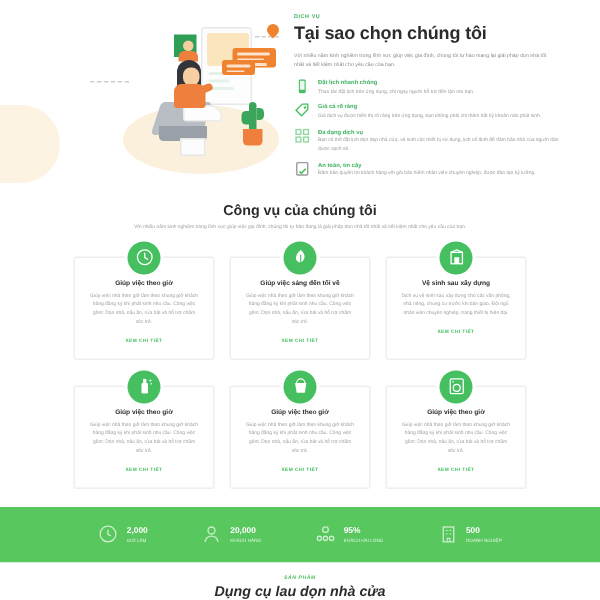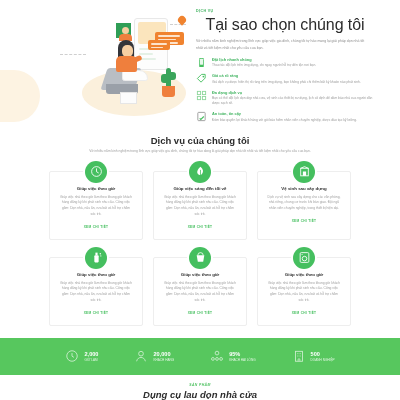--- a/index.html
+++ b/index.html
@@ -118,22 +118,22 @@
     background: #3aa55b; border-radius: 0 3px 3px 0;
   }
 
   
   .hero-right { position: absolute; left: 196px; top: 9px; width: 178px; }
   .eyebrow {
     font-size: 3.6px; font-weight: 700; color: #3fb35f;
     letter-spacing: .4px; text-transform: uppercase; margin-bottom: 3px;
   }
   .hero-title {
-    font-size: 16px; font-weight: 400; color: #2b2b2b;
-    letter-spacing: -.1px; line-height: 1.15; margin-bottom: 4px; text-align: center;
+    font-size: 12px; font-weight: 700; color: #2b2b2b;
+    letter-spacing: -.1px; line-height: 1.15; margin-bottom: 4px;
   }
   .hero-sub {
     font-size: 3.5px; color: #8d8d8d; line-height: 1.75; margin-bottom: 6px;
     width: 170px;
   }
   .feat-list { display: flex; flex-direction: column; gap: 4.5px; }
   .feat { display: flex; gap: 5px; align-items: flex-start; }
   .feat-ic {
     width: 11px; height: 11px; flex: 0 0 11px; position: relative;
     display: flex; align-items: center; justify-content: center;
@@ -311,21 +311,21 @@
             <div class="feat-t">An toàn, tin cậy</div>
             <div class="feat-d">Đảm bảo quyền lợi khách hàng với gói bảo hiểm nhân viên chuyên nghiệp, được đào tạo kỹ lưỡng.</div>
           </div>
         </div>
 
       </div>
     </div>
   </div>
 
   <div class="services">
-    <div class="sec-title">Dịch vụ của chúng tôi</div>
+    <div class="sec-title">Công vụ của chúng tôi</div>
     <div class="sec-sub">Với nhiều năm kinh nghiệm trong lĩnh vực giúp việc gia đình, chúng tôi tự hào đang là giải pháp dọn nhà tốt nhất và tiết kiệm nhất cho yêu cầu của bạn.</div>
 
     <div class="cards">
 
       <div class="card">
         <div class="card-ic">
           <svg viewBox="0 0 24 24">
               <circle cx="12" cy="12" r="9" fill="none" stroke="#fff" stroke-width="1.6"></circle>
               <path d="M12 7v5.4l3.4 2" fill="none" stroke="#fff" stroke-width="1.6" stroke-linecap="round"></path>
             </svg>

